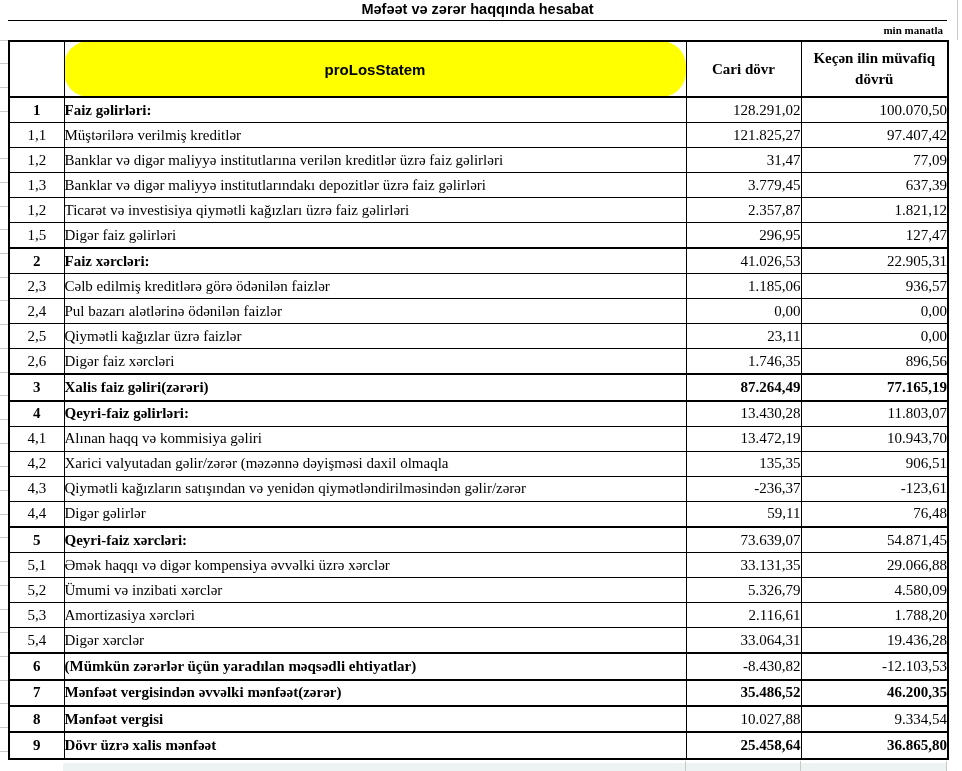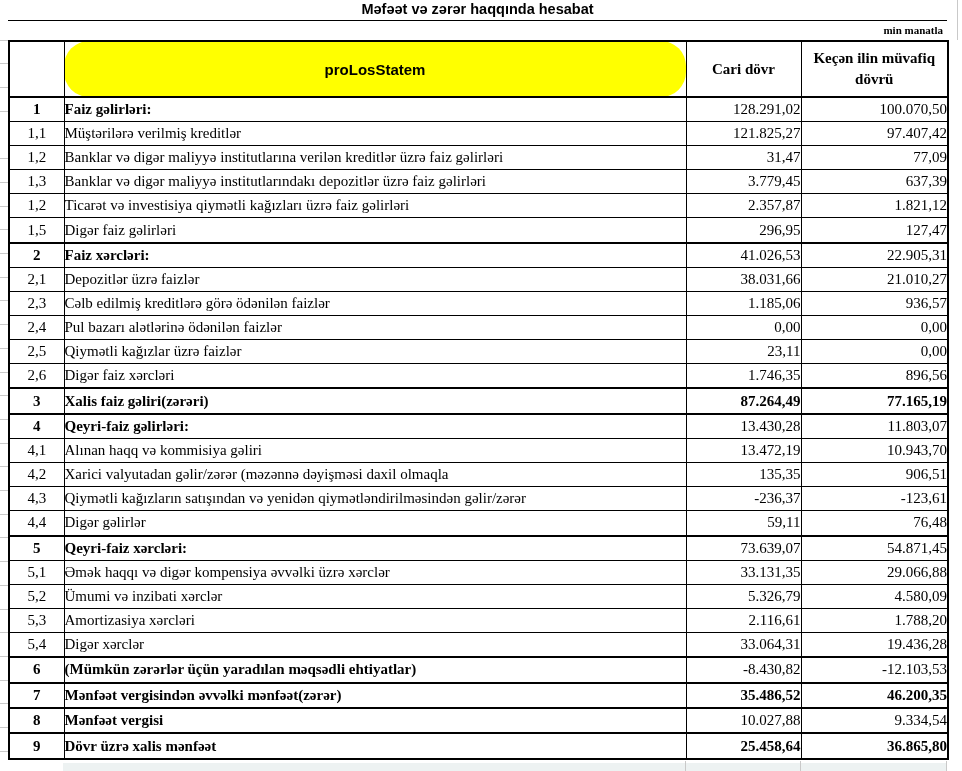--- a/index.html
+++ b/index.html
@@ -180,26 +180,20 @@
         <td class="c-val">296,95</td>
         <td class="c-val">127,47</td>
       </tr>
       <tr class="section">
         <td class="c-no">2</td>
         <td class="c-label">Faiz xərcləri:</td>
         <td class="c-val">41.026,53</td>
         <td class="c-val">22.905,31</td>
       </tr>
       <tr>
-        <td class="c-no">2,1</td>
-        <td class="c-label">Depozitlər üzrə faizlər</td>
-        <td class="c-val">38.031,66</td>
-        <td class="c-val">21.010,27</td>
-      </tr>
-      <tr>
         <td class="c-no">2,3</td>
         <td class="c-label">Cəlb edilmiş kreditlərə görə ödənilən faizlər</td>
         <td class="c-val">1.185,06</td>
         <td class="c-val">936,57</td>
       </tr>
       <tr>
         <td class="c-no">2,4</td>
         <td class="c-label">Pul bazarı alətlərinə ödənilən faizlər</td>
         <td class="c-val">0,00</td>
         <td class="c-val">0,00</td>

